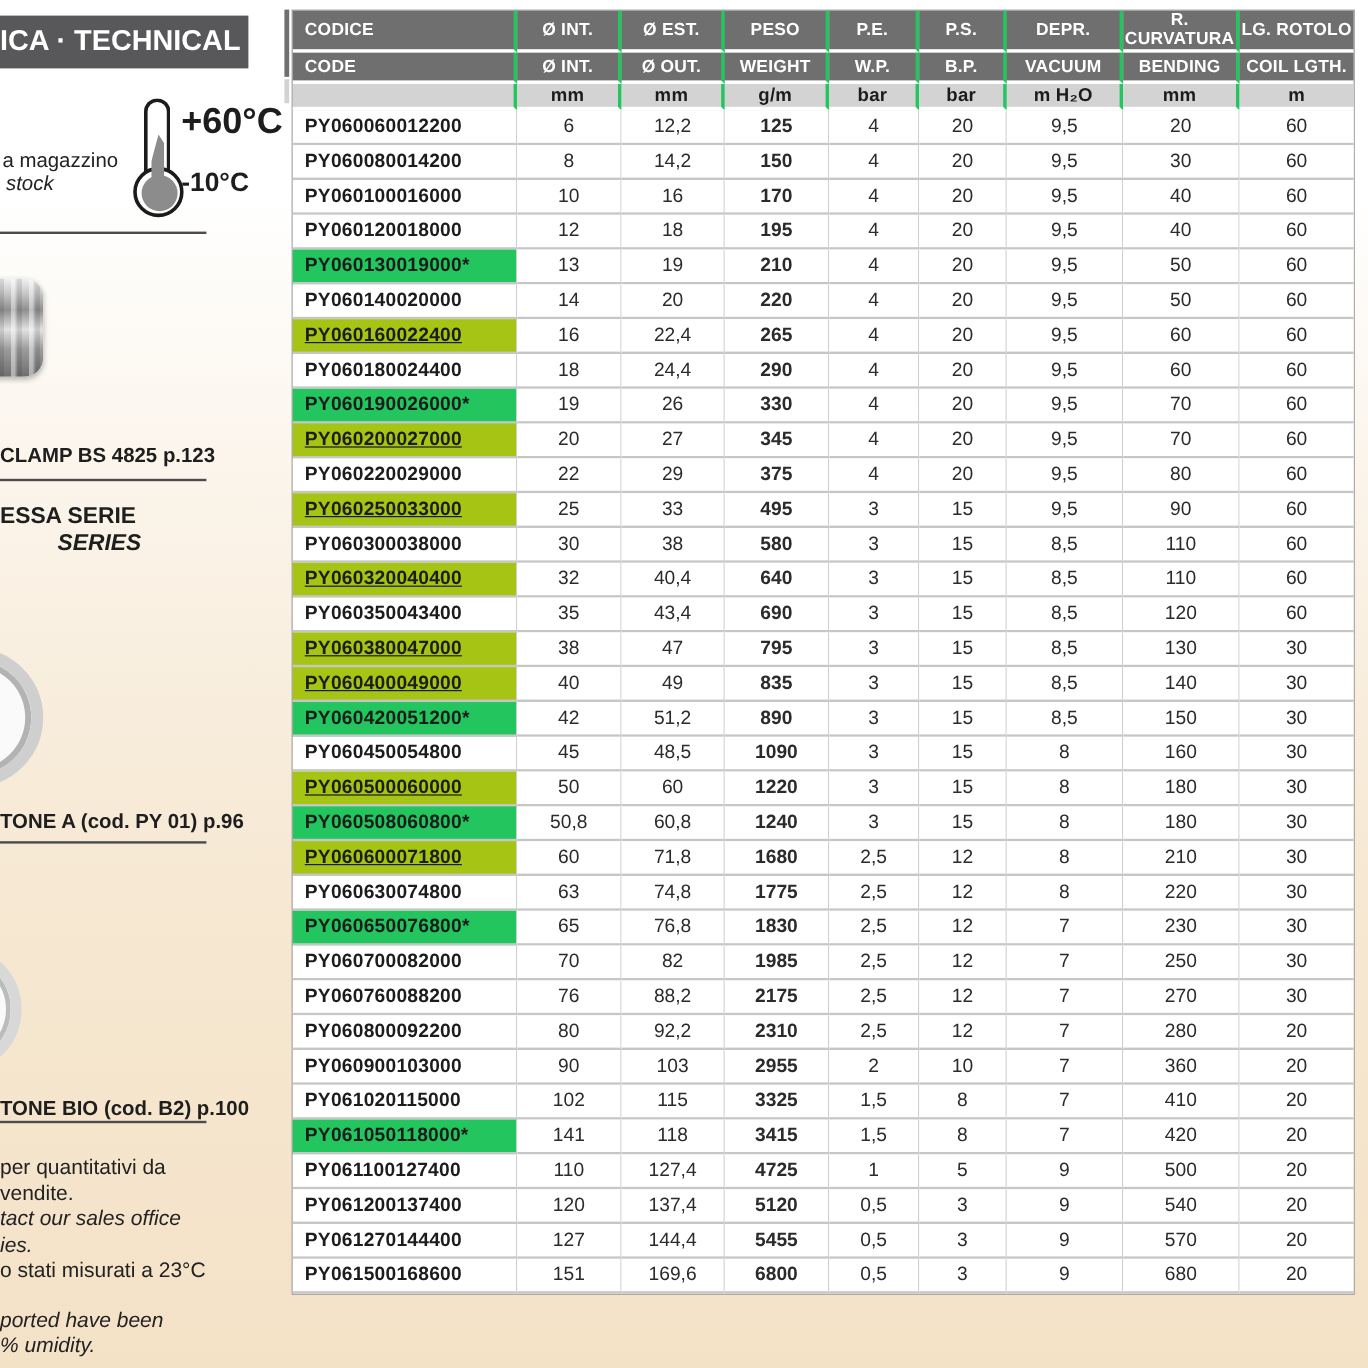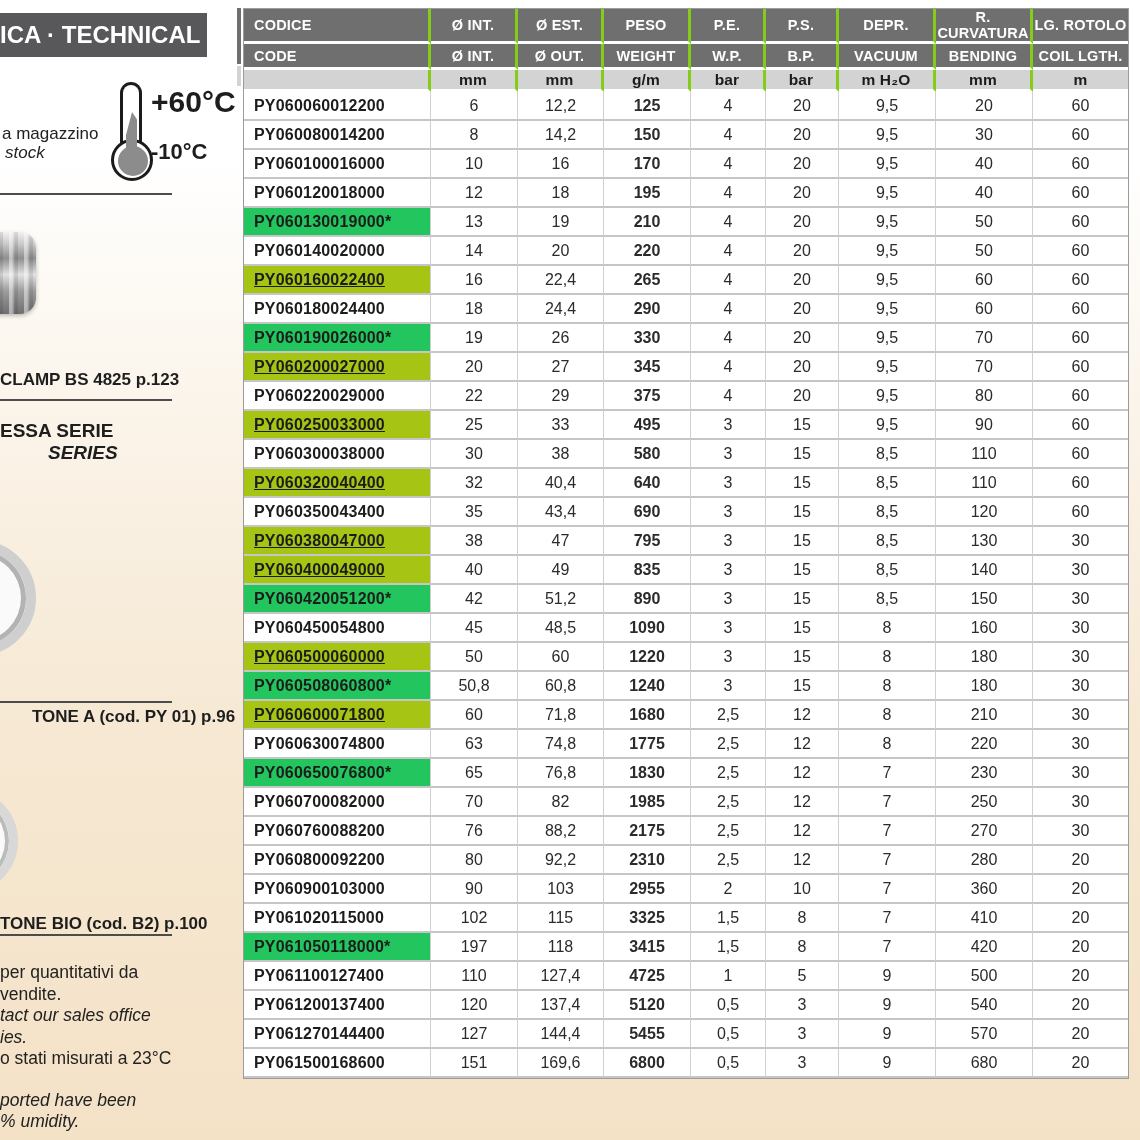--- a/index.html
+++ b/index.html
@@ -35,21 +35,21 @@
       repeating-linear-gradient(90deg, rgba(255,255,255,.45) 0 3px, rgba(0,0,0,.10) 6px 9px, rgba(255,255,255,0) 9px 15px),
       linear-gradient(180deg,#f2f2f2 0%,#c8c8c8 15%,#8f8f8f 32%,#e2e2e2 52%,#9c9c9c 72%,#6e6e6e 100%);
     box-shadow:0 2px 4px rgba(0,0,0,.25); }
   .coil{ position:absolute; border-radius:50%; background:#fafafa; }
   .coil1{ left:-80px; top:540px; width:96px; height:96px; border:10px solid #cfcfcf;
     box-shadow:inset 0 0 0 5px #b3b3b3; }
   .coil2{ left:-88px; top:788px; width:88px; height:88px; border:9px solid #d8d8d8;
     box-shadow:inset 0 0 0 4px #bcbcbc; }
   .side-link{ position:absolute; font-weight:bold; font-size:17px; color:#1e1e1e; white-space:nowrap; }
   .clamp-link{ top:370px; left:0; width:172px; text-align:right; }
-  .link-a   { top:707px; left:0;padding-left:32px; }
+  .link-a   { top:675px; left:0; }
   .link-bio { top:902px; left:0;margin-top:12px; }
   .series{ position:absolute; left:0; top:420px; color:#1e1e1e; }
   .series .l1{ font-weight:bold; font-size:19px; }
   .series .l2{ font-weight:bold; font-size:19px; font-style:italic;padding-left:48px; }
   .notes{ position:absolute; left:0; top:962px; width:235px; font-size:17.5px; line-height:21.5px; color:#222; }
   .note{ white-space:nowrap; }
   .note.italic{ font-style:italic; }
   .note:nth-child(6){ margin-top:20px; }
   
   .edge-dark{ position:absolute; left:237px; top:8px; width:3.5px; height:56px; background:#6f6f6f; }
@@ -57,21 +57,21 @@
   
   table.datatable{
     position:absolute; left:243px; top:8px; width:884px;
     border-collapse:separate; border-spacing:0; table-layout:fixed;
     border:1.5px solid #9b9b9b;
   }
   col.c0{width:187px} col.c1{width:87px} col.c2{width:86px} col.c3{width:87px}
   col.c4{width:75px} col.c5{width:73px} col.c6{width:97px} col.c7{width:97px} col.c8{width:95px}
   .datatable th{
     background:#6f6f6f; color:#fff; font-weight:bold; font-size:14.5px;
-    border-right:3px solid #84cc16; border-bottom:3px solid #fff;
+    border-right:3px solid #22c55e; border-bottom:3px solid #fff;
     text-align:center; padding:0; height:25px; letter-spacing:0.2px;
   }
   .datatable th.hcode{ text-align:left; padding-left:10px; }
   .datatable tr.hr2 th{ height:23px; }
   .datatable tr.units th{
     background:#d3d3d3; color:#1c1c1c; font-size:15.5px; height:19px;
   }
   .datatable th:last-child, .datatable td:last-child{ border-right:none;margin-left:16px; }
   .datatable td{
     background:#ffffff; color:#2b2b2b; font-size:16px; text-align:center;
@@ -496,21 +496,21 @@
         <td>115</td>
         <td class="peso">3325</td>
         <td>1,5</td>
         <td>8</td>
         <td>7</td>
         <td>410</td>
         <td>20</td>
       </tr>
       <tr class="beige">
         <td class="code">PY061050118000*</td>
-        <td>197</td>
+        <td>141</td>
         <td>118</td>
         <td class="peso">3415</td>
         <td>1,5</td>
         <td>8</td>
         <td>7</td>
         <td>420</td>
         <td>20</td>
       </tr>
       <tr>
         <td class="code">PY061100127400</td>

